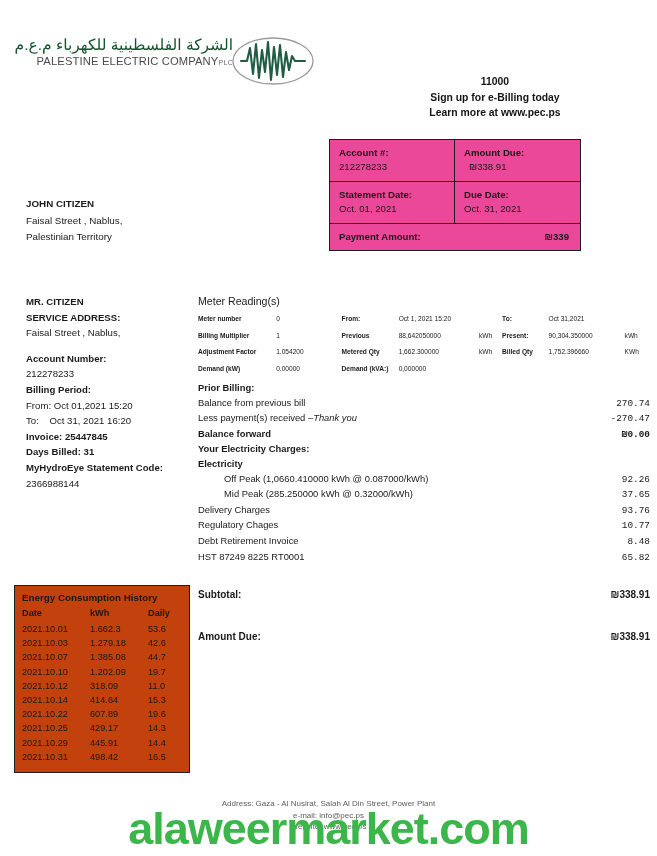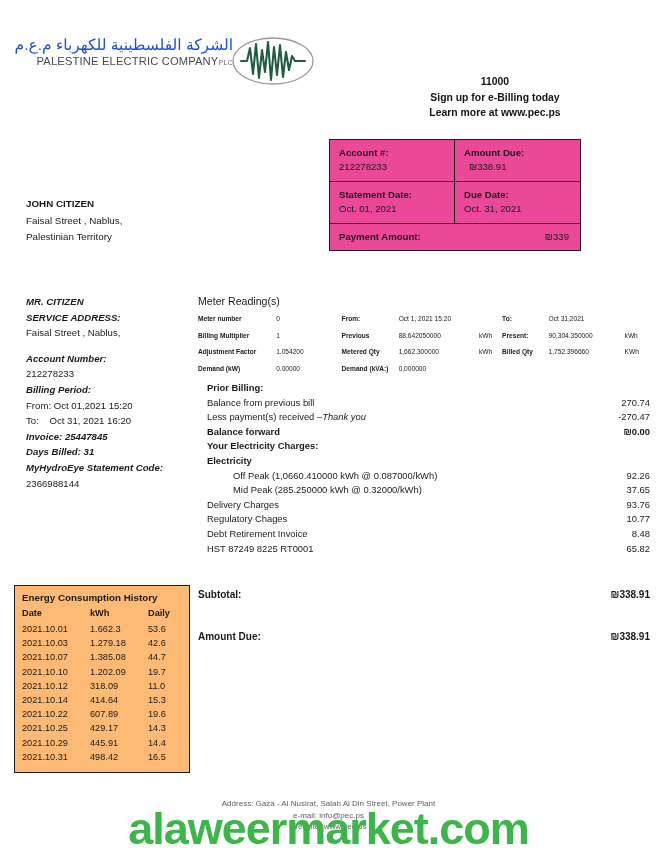--- a/index.html
+++ b/index.html
@@ -31,21 +31,21 @@
   }
   .logo-text-wrap {
     position: absolute;
     left: 0;
     top: 4px;
     width: 205px;
     text-align: right;
   }
   .logo-arabic {
     font-size: 15.5px;
-    color: #1d4ed8;
+    color: #14532d;
     letter-spacing: .2px;
     line-height: 1.15;
     white-space: nowrap;
     direction: rtl;
   }
   .logo-latin {
     font-size: 11.2px;
     color: #4a4a4a;
     letter-spacing: .15px;
     line-height: 1.2;
@@ -105,42 +105,42 @@
   .summary-cell .val { display: block; }
   .summary-cell .val.indent { padding-left: 5px; }
   .pay-row {
     display: flex;
     justify-content: space-between;
     align-items: baseline;
     padding: 7px 11px 8px 9px;
     font-size: 9.6px;
   }
   .pay-row .lbl { font-weight: bold; }
-  .pay-row .val { font-weight: normal; }
+  .pay-row .val { font-weight: bold; }
 
   
   .mail-addr {
     position: absolute;
     left: 26px;
     top: 196px;
     font-size: 9.8px;
     line-height: 16.5px;
   }
   .mail-addr .name { font-weight: bold; }
 
   
   .acct-detail {
     position: absolute;
     left: 26px;
     top: 294px;
     width: 172px;
     font-size: 9.6px;
     line-height: 15.6px;
   }
-  .acct-detail .b { font-weight: bold; font-style: italic; }
+  .acct-detail .b { font-weight: bold; }
   .acct-detail .gap { height: 10px; }
   .acct-detail .row-ind { white-space: pre; }
 
   
   .meter-title {
     position: absolute;
     left: 198px;
     top: 295px;
     font-size: 10.6px;
     color: #1a1a1a;
@@ -175,25 +175,25 @@
     left: 198px;
     top: 381px;
     width: 452px;
     font-size: 9.4px;
     line-height: 14.6px;
   }
   .chg-line {
     display: flex;
     justify-content: space-between;
     align-items: baseline;
-    margin-left: 9px;
   }
   .chg-line .amt {
     text-align: right;
     white-space: nowrap;
+    font-family: Liberation Mono, monospace;
   }
   .chg-line.head .desc { font-weight: bold; }
   .chg-line.bold .desc,
   .chg-line.bold .amt { font-weight: bold; }
   .chg-line .desc.i1 { padding-left: 26px; }
   .chg-line .desc em { font-style: italic; }
 
   
   .totals {
     position: absolute;
@@ -213,21 +213,21 @@
 
   
   .history {
     position: absolute;
     left: 14px;
     top: 585px;
     width: 176px;
     border: 1.1px solid #1d1d1d;
     box-sizing: border-box;
     padding: 4px 7px 8px 7px;
-    background: #fdba74;
+    background: #c2410c;
   }
   .hist-title {
     font-weight: bold;
     font-size: 9.8px;
     line-height: 15px;
     margin-bottom: 1px;
   }
   .hist-table {
     width: 100%;
     border-collapse: collapse;

